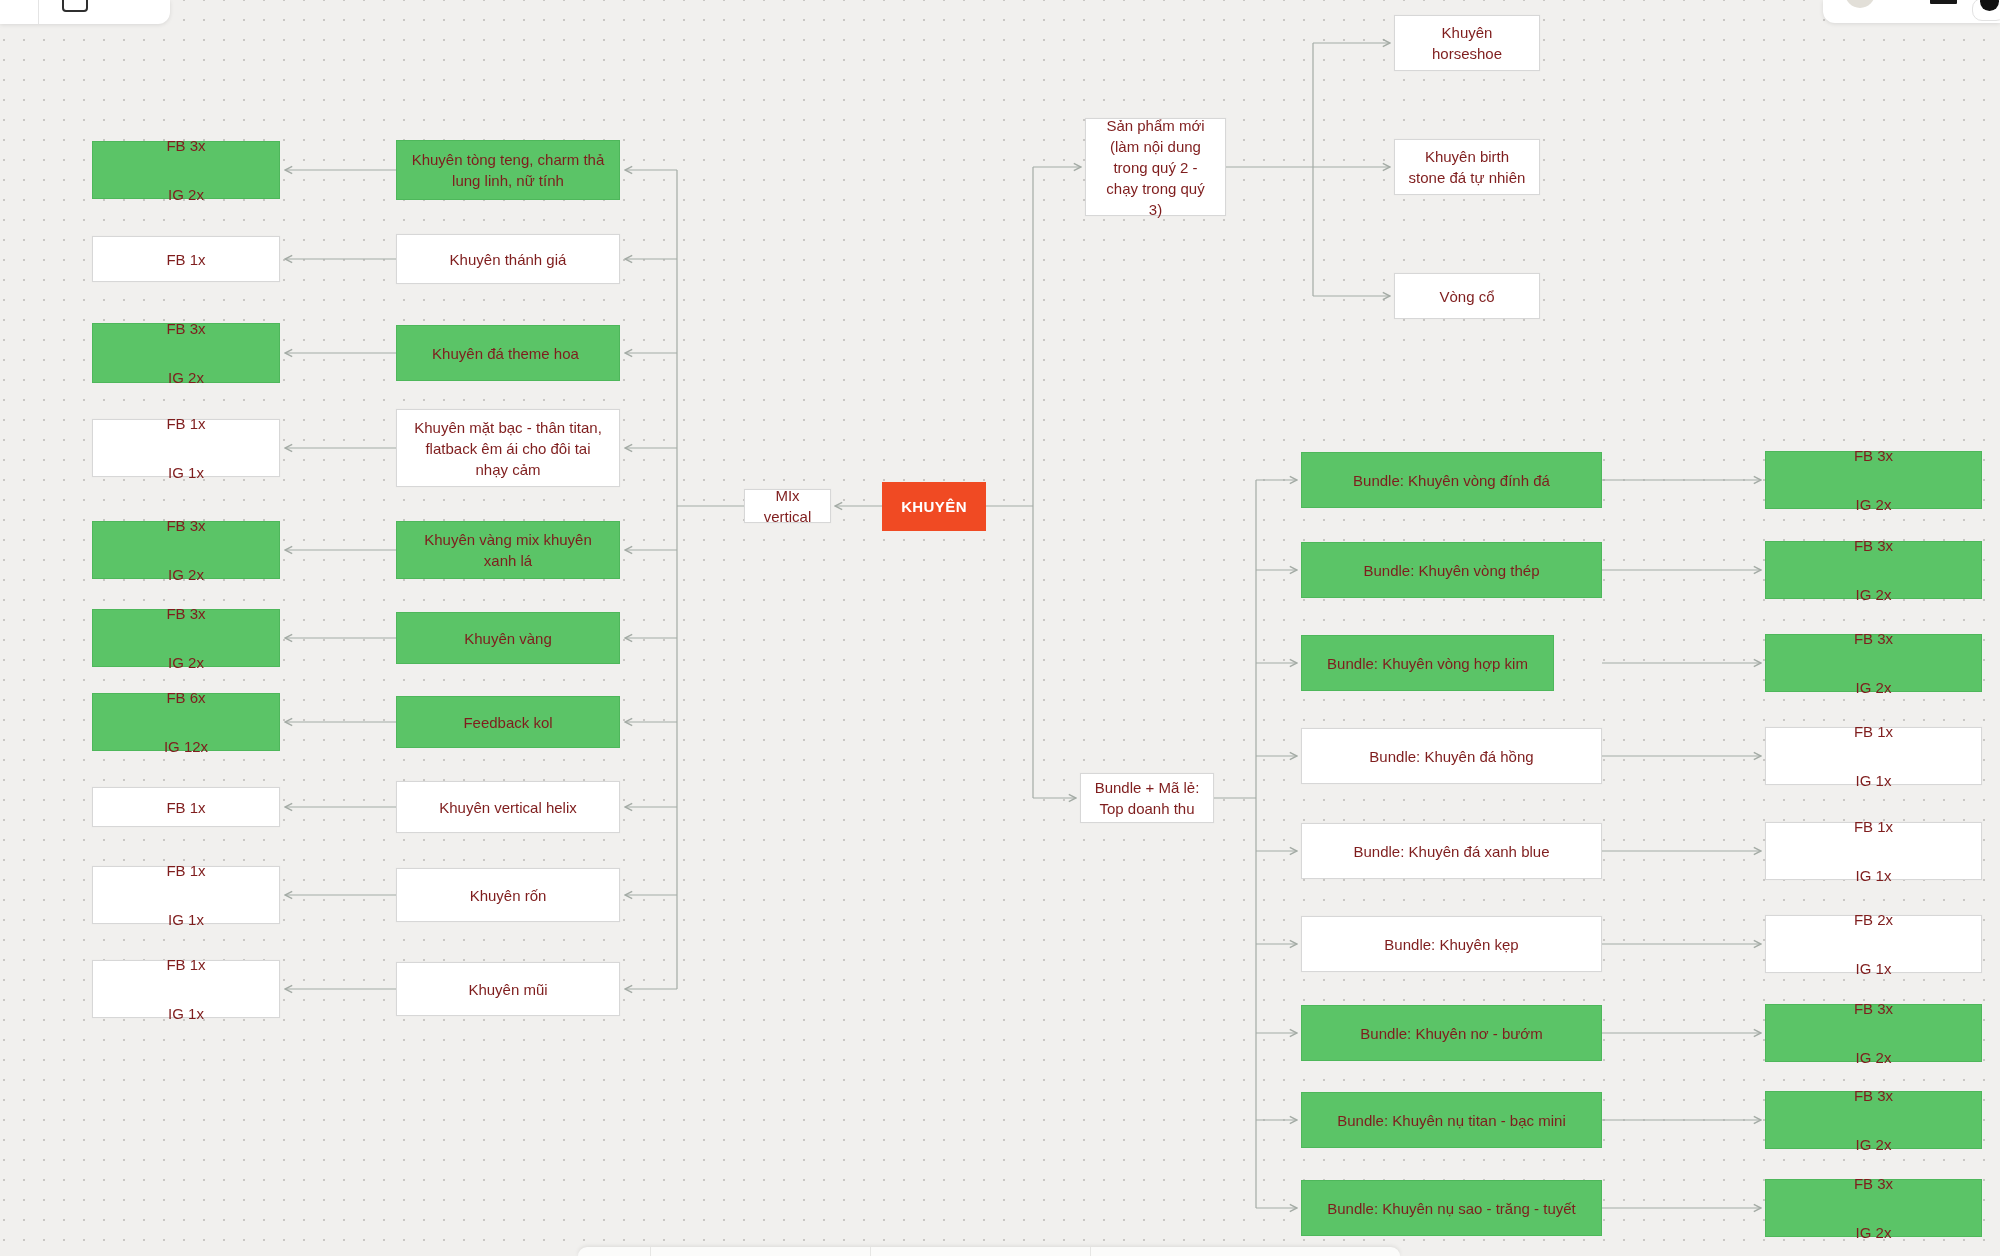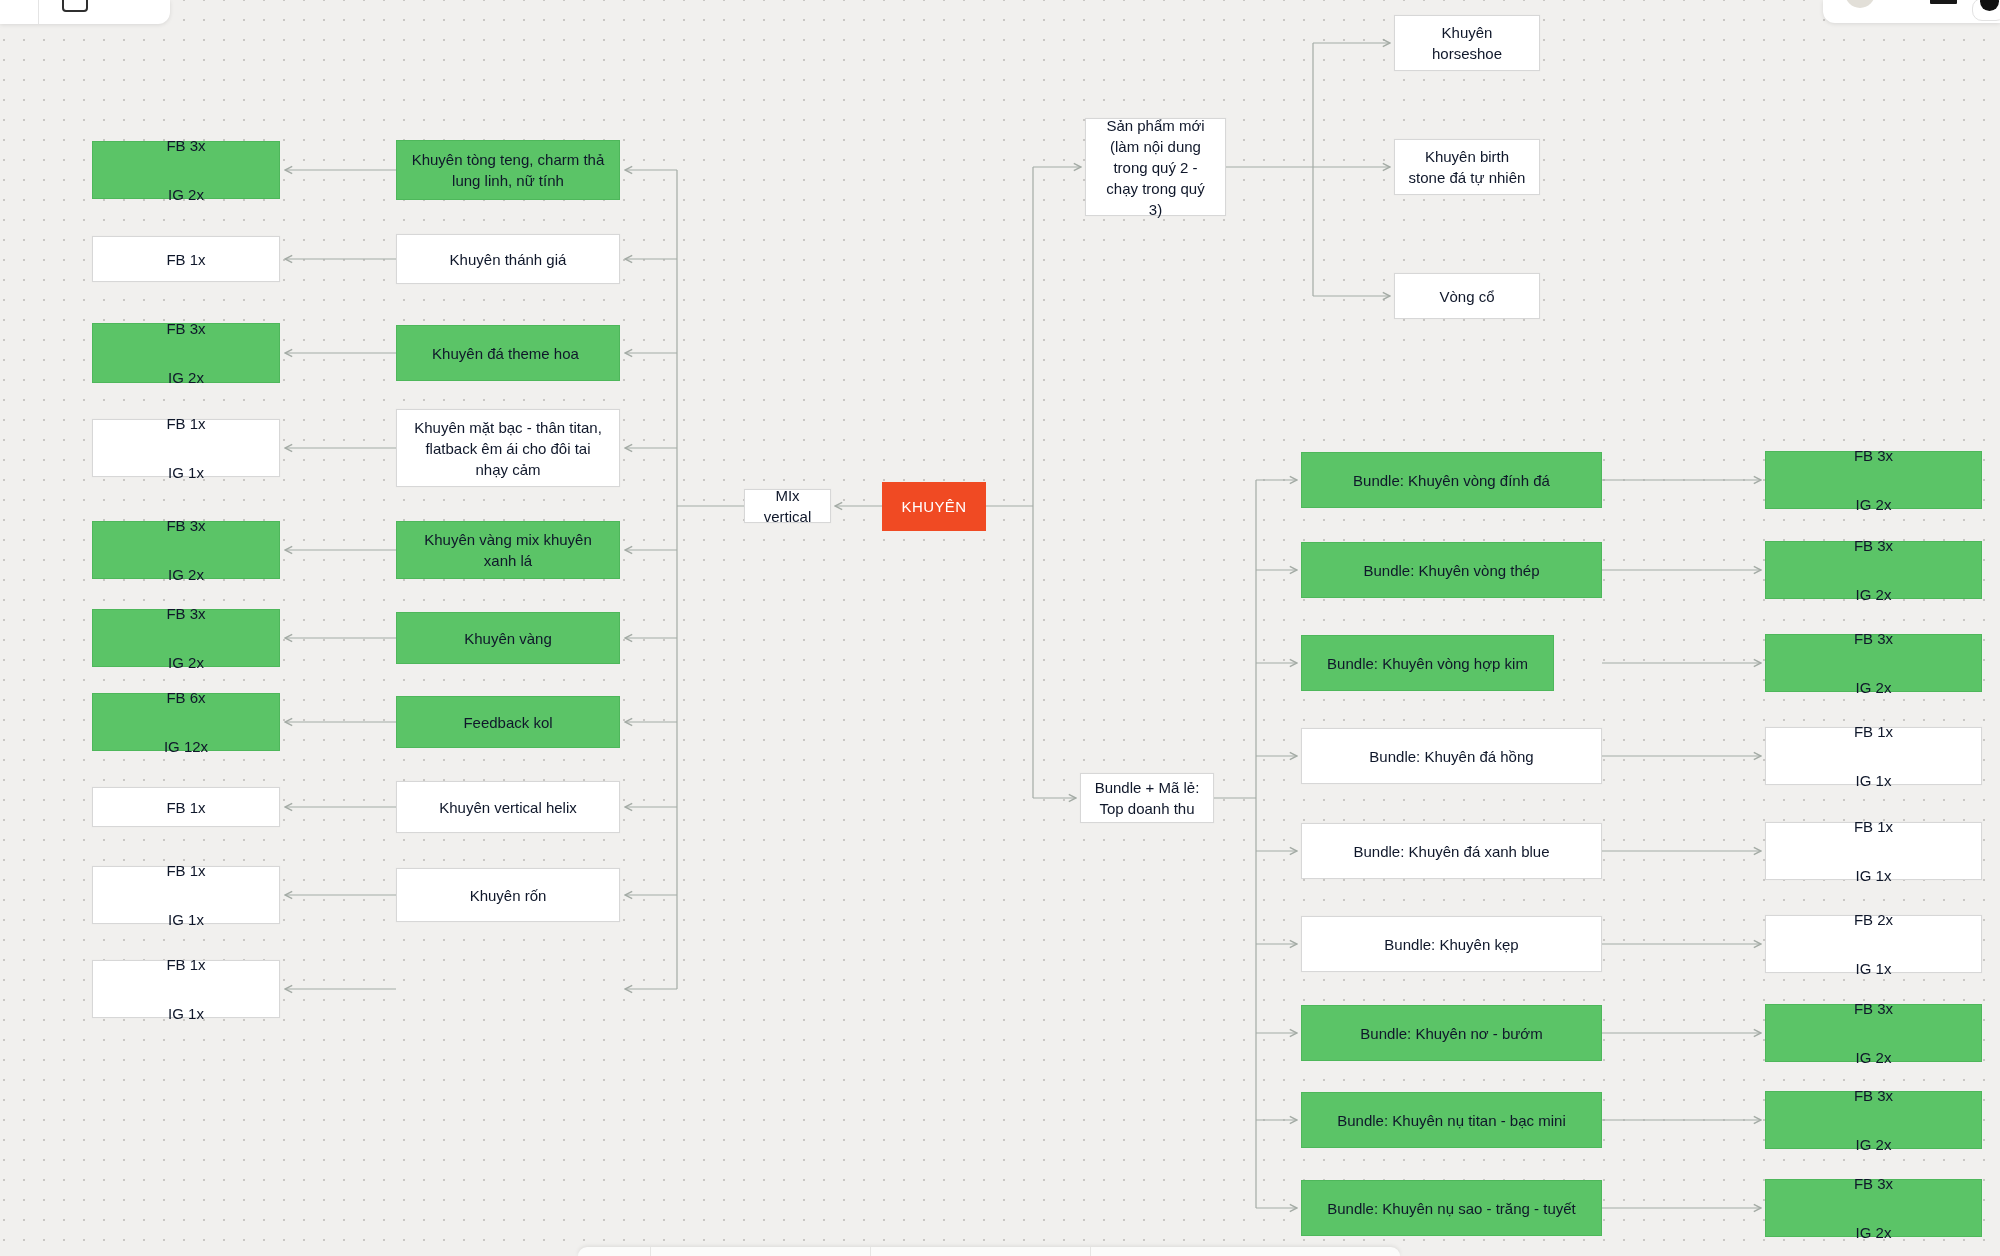--- a/index.html
+++ b/index.html
@@ -3,25 +3,25 @@
 <meta charset="utf-8">
 <style>
   html,body{margin:0;padding:0;}
   body{font-family:"Liberation Sans","DejaVu Sans",sans-serif;}
   #stage{position:relative;width:2000px;height:1256px;overflow:hidden;
     background-color:#f1f0ee;
     background-image:radial-gradient(circle,#c9c7c4 1.1px,rgba(0,0,0,0) 1.4px);
     background-size:20px 20px;background-position:14px 10px;}
   #wires{position:absolute;left:0;top:0;z-index:1;}
   .node{position:absolute;z-index:2;display:flex;align-items:center;justify-content:center;
-    text-align:center;box-sizing:border-box;font-size:15px;line-height:21px;color:#0f172a;
+    text-align:center;box-sizing:border-box;font-size:15px;line-height:21px;color:#7f1d1d;
     padding:6px 13px;}
   .node.white{background:#ffffff;border:1px solid #d7d7d7;box-shadow:0 0 0 0.5px rgba(0,0,0,0.02);}
   .node.green{background:#5bc467;border:1px solid #4eb75b;}
-  .node.root{background:#f04a23;border:none;color:#ffffff;font-weight:normal;letter-spacing:0.4px;text-align:right;}
+  .node.root{background:#f04a23;border:none;color:#ffffff;font-weight:bold;letter-spacing:0.4px;text-align:right;}
   .metric-lines{display:flex;flex-direction:column;align-items:center;gap:28px;}
   
   .tl-panel{position:absolute;left:0;top:0;width:170px;height:24px;background:#ffffff;z-index:5;
     border-bottom-right-radius:12px;box-shadow:0 1px 4px rgba(0,0,0,0.10);}
   .tl-divider{position:absolute;left:38px;top:0;width:1px;height:24px;background:#e4e4e4;}
   .tl-frame-icon{position:absolute;left:62px;top:-9px;width:22px;height:17px;
     border:2.5px solid #2f2f2f;border-radius:4px;background:#ffffff;}
   
   .tr-panel{position:absolute;left:1823px;top:0;width:177px;height:23px;background:#ffffff;z-index:5;
     border-bottom-left-radius:12px;box-shadow:0 1px 4px rgba(0,0,0,0.10);}
@@ -198,20 +198,23 @@
     </div>
     <div class="node white" style="left: 396px; top: 868px; width: 224px; height: 54px;">
       <span>Khuyên rốn</span>
     </div>
     <div class="node white" style="left: 92px; top: 960px; width: 188px; height: 58px;">
       <div class="metric-lines">
         <span>FB 1x</span>
         <span>IG 1x</span>
       </div>
     </div>
+    <div class="node white" style="left: 396px; top: 962px; width: 224px; height: 54px;">
+      <span>Khuyên mũi</span>
+    </div>
     <div class="node white" style="left: 744px; top: 489px; width: 87px; height: 34px;">
       <span>MIx vertical</span>
     </div>
     <div class="node root" style="left: 882px; top: 481.5px; width: 104px; height: 49px;">
       <span>KHUYÊN</span>
     </div>
     <div class="node white" style="left: 1085px; top: 118px; width: 141px; height: 98px;">
       <span>Sản phẩm mới (làm nội dung trong quý 2 - chạy trong quý 3)</span>
     </div>
     <div class="node white" style="left: 1394px; top: 15px; width: 146px; height: 56px;">

